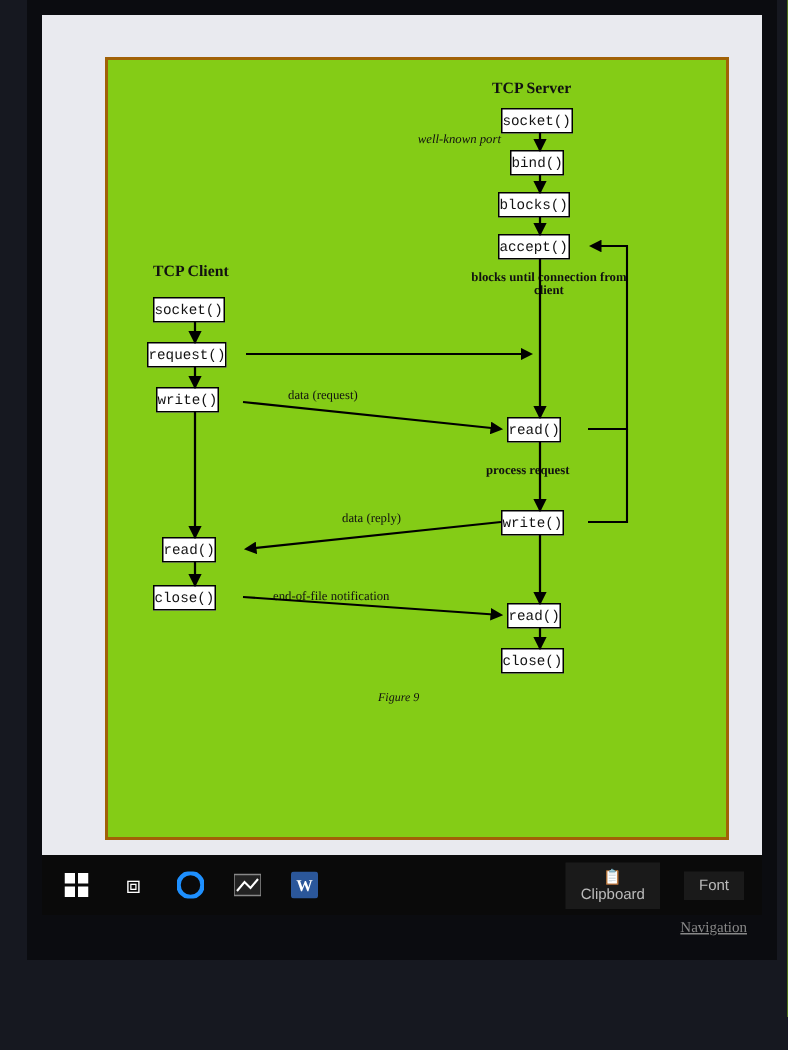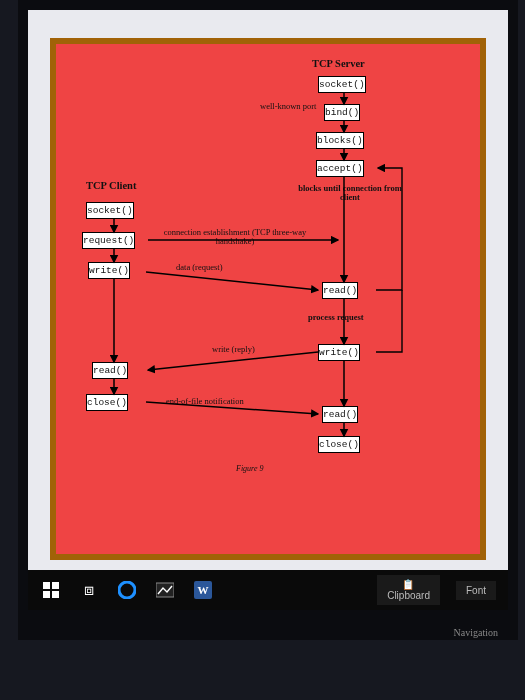--- a/index.html
+++ b/index.html
@@ -18,27 +18,28 @@
       padding: 10px 10px 0 10px;
     }
     .screen {
       width: 100%; height: 560px;
       background: #e9eaef;
       padding: 28px 22px 10px 22px;
       display: flex;
       flex-direction: column;
     }
     .page {
-      background: #ef4444;
-      border: 6px solid #a16207;
+      background: #84cc16;
+      border: 2px solid #a16207;
       flex: 1;
       position: relative;
       font-size: 9px;
       color: #111;
       overflow: hidden;
+      margin-left: 20px;
     }
     
     .lbl { position: absolute; font-weight: bold; font-size: 10.5px; }
     .sub { position: absolute; font-size: 8.5px; }
     .fbox {
       position: absolute;
       border: 1.8px solid #000;
       padding: 2px 0;
       font-family: "Courier New", monospace;
       font-size: 9.5px;
@@ -79,26 +80,25 @@
       <div class="fbox" style="left:262px; top:300px;">write()</div>
       <div class="fbox" style="left:266px; top:362px;">read()</div>
       <div class="fbox" style="left:262px; top:392px;">close()</div>
 
       <div class="fbox" style="left:30px; top:158px;">socket()</div>
       <div class="fbox" style="left:26px; top:188px;">request()</div>
       <div class="fbox" style="left:32px; top:218px;">write()</div>
       <div class="fbox" style="left:36px; top:318px;">read()</div>
       <div class="fbox" style="left:30px; top:350px;">close()</div>
 
-      <div class="sub" style="left:204px; top:58px; text-align:left; width:58px; line-height:1.1;">well-known port</div>
+      <div class="sub" style="left:204px; top:48px; text-align:right; width:58px; line-height:1.1;font-style:italic;">well-known port</div>
       <div class="sub" style="left:234px; top:140px; width:120px; text-align:center; font-weight:bold; line-height:1.1;">blocks until connection from client</div>
-      <div class="sub" style="left:104px; top:184px; width:150px; text-align:center; line-height:1.1;">connection establishment (TCP three-way handshake)</div>
       <div class="sub" style="left:120px; top:218px;">data (request)</div>
       <div class="sub" style="left:252px; top:268px; font-weight:bold;">process request</div>
-      <div class="sub" style="left:156px; top:300px;">write (reply)</div>
+      <div class="sub" style="left:156px; top:300px;">data (reply)</div>
       <div class="sub" style="left:110px; top:352px;">end-of-file notification</div>
       <div class="tinycap" style="left:180px; top:420px;">Figure 9</div>
 
       <svg class="connector">
         <defs>
           <marker id="ah" markerWidth="6" markerHeight="6" refX="5" refY="3" orient="auto">
             <path d="M0,0 L6,3 L0,6 Z" fill="#000"></path>
           </marker>
         </defs>
 
@@ -155,14 +155,14 @@
     </span>
     <div style="flex:1"></div>
     <div class="grp">
       <span>📋</span>
       <span>Clipboard</span>
     </div>
     <div class="grp">
       <span>Font</span>
     </div>
   </div>
-  <div style="position:absolute; bottom:2px; right:20px; color:#888; font-family:Segoe UI; font-size:10px;">Navigation</div>
+  <div style="position:absolute; bottom:16px; right:20px; color:#888; font-family:Segoe UI; font-size:10px;text-decoration:underline;">Navigation</div>
 </div>
 
 </body></html>

